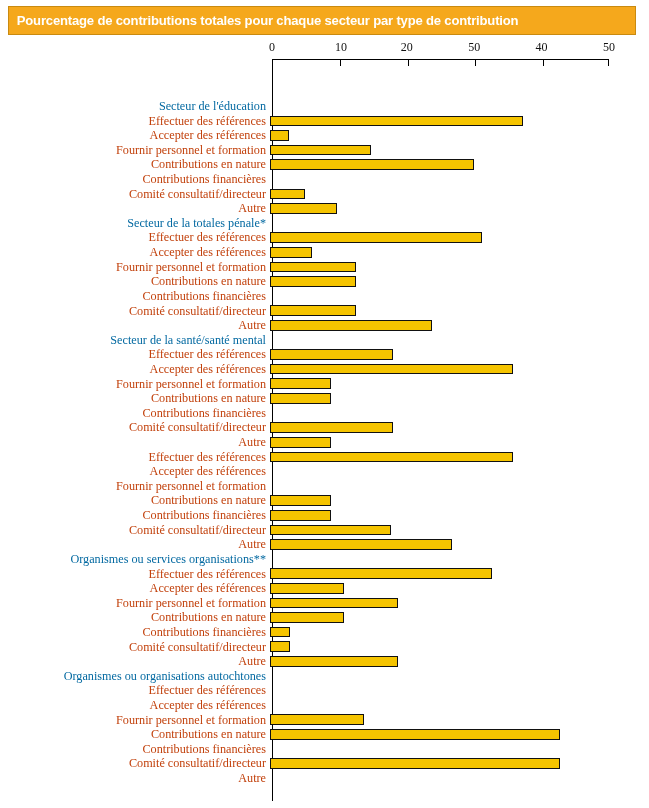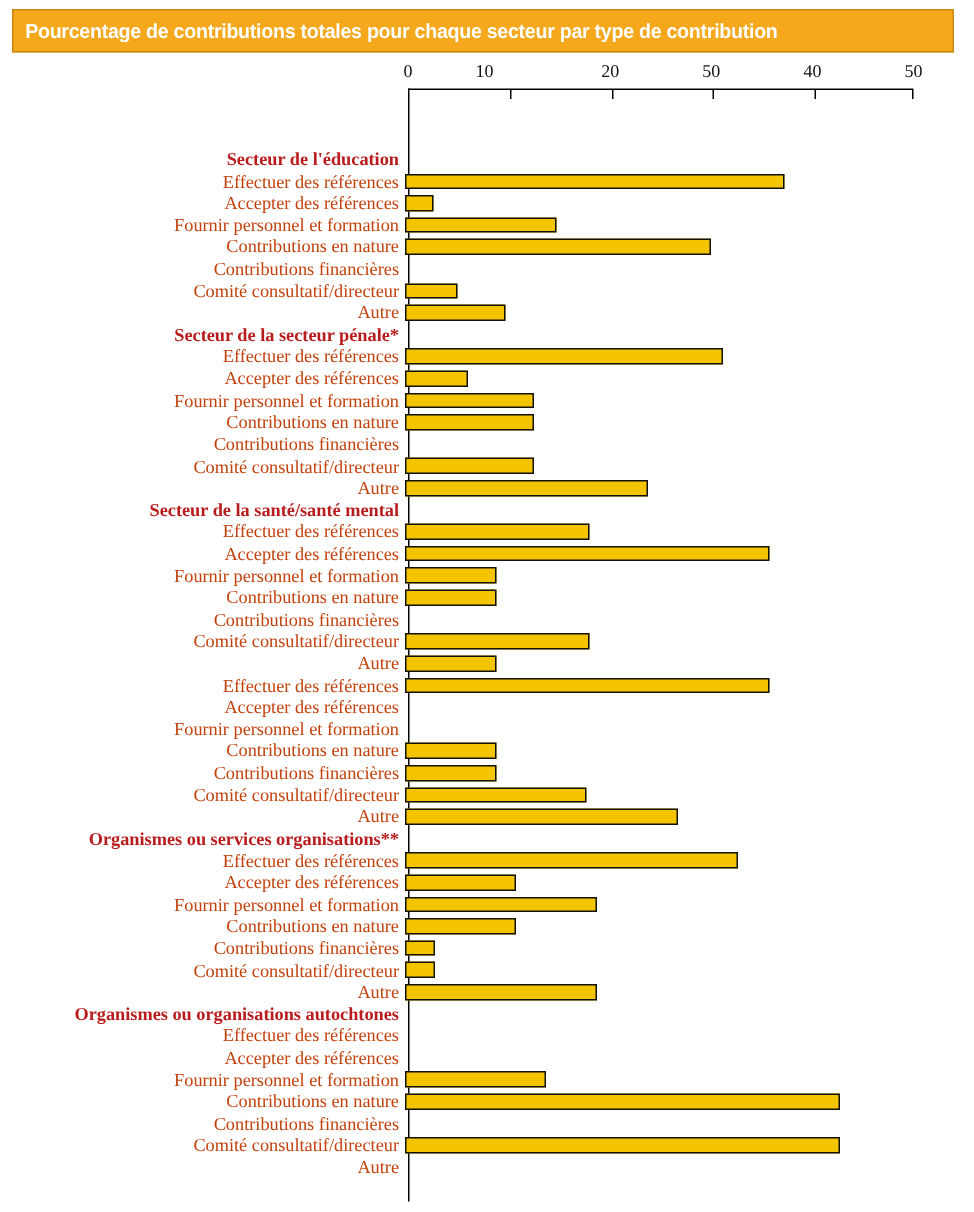--- a/index.html
+++ b/index.html
@@ -53,21 +53,21 @@
   }
   .row{
     position:relative;height:14.62px;
     display:flex;align-items:center;
   }
   .row-label{
     width:270px;text-align:right;padding-right:4px;
     font-size:12.2px;line-height:14.62px;white-space:nowrap;
     box-sizing:border-box;color:#c2410c;
   }
-  .row.header .row-label{font-weight:bold;color:#b91c1c;}
+  .row.header .row-label{font-weight:normal;color:#0369a1;}
   .bar-cell{
     position:relative;flex:1;height:14.62px;
   }
   .bar{
     position:absolute;left:0;top:1.9px;height:10.6px;
     background:#F5C400;border:1.2px solid #111;
     box-sizing:border-box;
   }
 </style>
 </head>
@@ -75,21 +75,21 @@
 
 <div class="page">
 
   <div class="banner">
     <div class="banner-text">Pourcentage de contributions totales pour chaque secteur par type de contribution</div>
   </div>
 
   <div class="chart">
     <div class="axis-labels" id="axis-labels">
         <span class="axis-tick-label" style="left: 272px;">0</span>
-        <span class="axis-tick-label" style="left: 323px; text-align: right;">10</span>
+        <span class="axis-tick-label" style="left: 341px; text-align: right;">10</span>
         <span class="axis-tick-label" style="left: 406.8px; text-align: right;">20</span>
         <span class="axis-tick-label" style="left: 474.2px;">50</span>
         <span class="axis-tick-label" style="left: 541.6px;">40</span>
         <span class="axis-tick-label" style="left: 609px;">50</span>
       </div>
     <div class="plot" id="plot">
         <div class="gridtick" style="left: 67.4px;"></div>
         <div class="gridtick" style="left: 134.8px;"></div>
         <div class="gridtick" style="left: 202.2px;"></div>
         <div class="gridtick" style="left: 269.6px;"></div>
@@ -134,21 +134,21 @@
             <div class="bar" style="width: 35.048px;"></div>
           </div>
         </div>
         <div class="row">
           <div class="row-label">Autre</div>
           <div class="bar-cell">
             <div class="bar" style="width: 67.4px;"></div>
           </div>
         </div>
         <div class="row header">
-          <div class="row-label">Secteur de la secteur pénale*</div>
+          <div class="row-label">Secteur de la totales pénale*</div>
           <div class="bar-cell"></div>
         </div>
         <div class="row">
           <div class="row-label">Effectuer des références</div>
           <div class="bar-cell">
             <div class="bar" style="width: 211.636px;"></div>
           </div>
         </div>
         <div class="row">
           <div class="row-label">Accepter des références</div>

